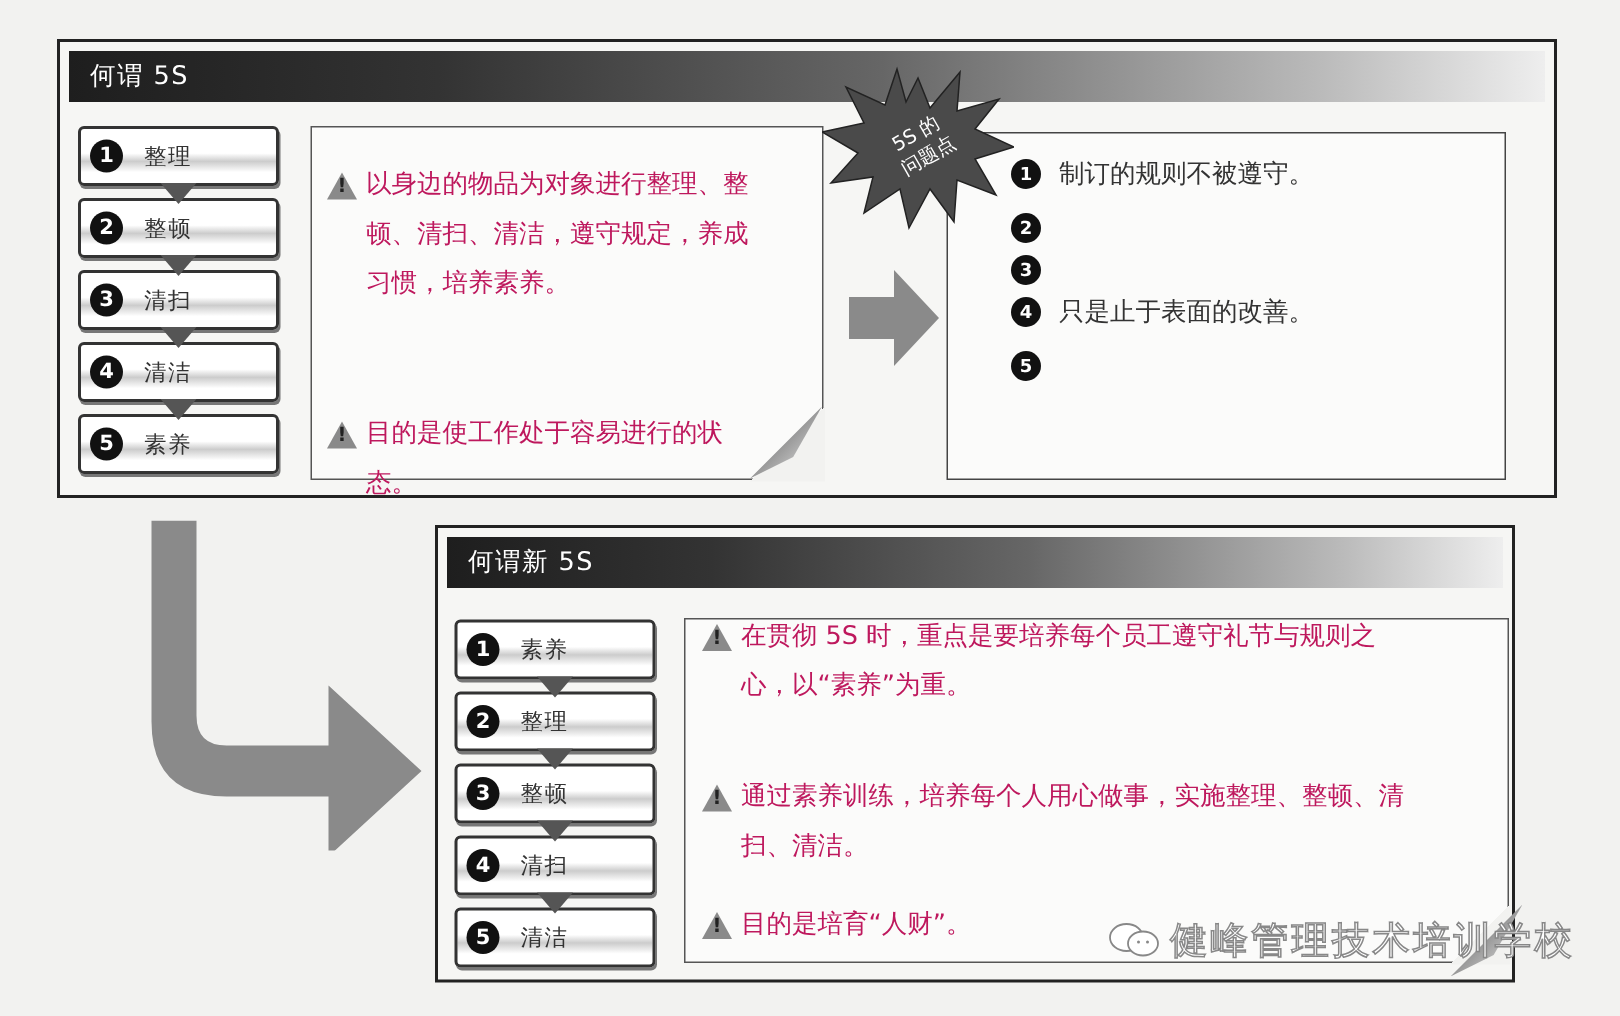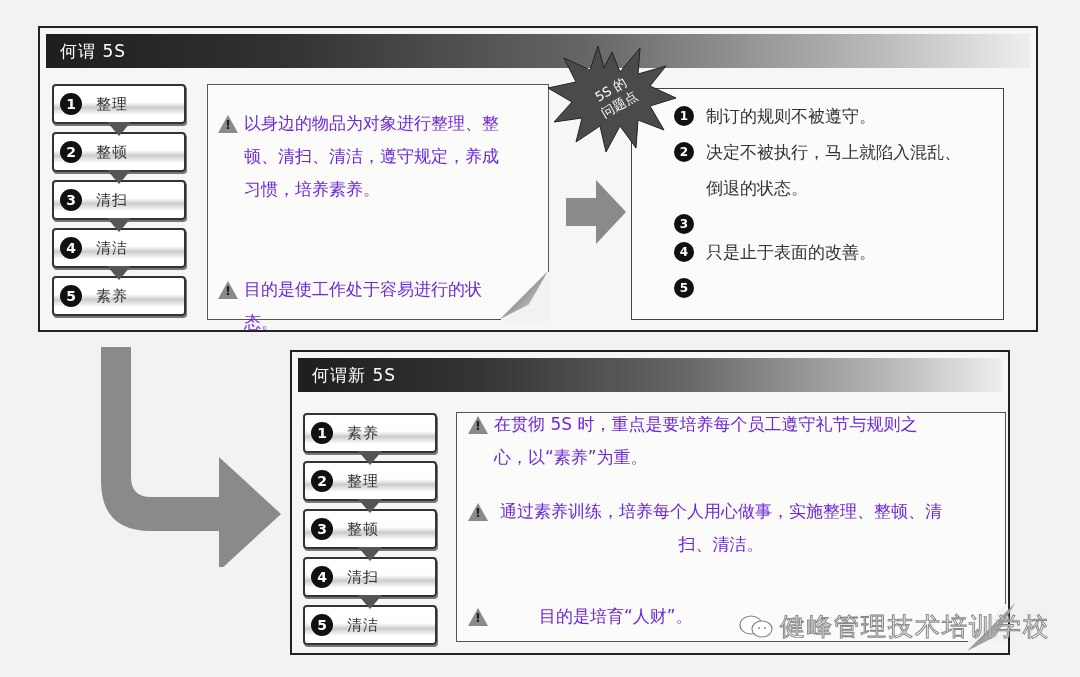--- a/index.html
+++ b/index.html
@@ -84,21 +84,21 @@
       position: absolute;
       left: 0; top: 0;
       width: 48px; height: 48px;
       background: linear-gradient(135deg, transparent 48%, #999 50%, #ccc 80%);
       clip-path: polygon(100% 0, 0 100%, 60% 70%);
     }
     .para {
       position: absolute;
       font-size: 17px;
       line-height: 33px;
-      color: #6d28d9;
+      color: #be185d;
       display: flex;
     }
     .warn {
       flex: 0 0 auto;
       width: 0; height: 0;
       border-left: 10px solid transparent;
       border-right: 10px solid transparent;
       border-bottom: 18px solid #8a8a8a;
       margin-top: 8px;
       margin-right: 6px;
@@ -229,21 +229,20 @@
 </svg>
 
 <div class="note" style="left:631px; top:88px; width:373px; height:232px; border-color:#444;"></div>
 <div class="problems" style="left:674px; top:98px;">
   <div class="prob">
     <span class="num">1</span>
     <span class="txt">制订的规则不被遵守。</span>
   </div>
   <div class="prob">
     <span class="num">2</span>
-    <span class="txt">决定不被执行，马上就陷入混乱、倒退的状态。</span>
   </div>
   <div class="prob">
     <span class="num">3</span>
   </div>
   <div class="prob">
     <span class="num">4</span>
     <span class="txt">只是止于表面的改善。</span>
   </div>
   <div class="prob">
     <span class="num">5</span>
@@ -293,25 +292,25 @@
   </div>
 </div>
 
 <div class="note" style="left:456px; top:412px; width:550px; height:230px;">
   <div class="curl" style="width:40px;height:40px;"></div>
 </div>
 <div class="para" style="left:468px; top:408px; width:480px;">
   <span class="warn"></span>
   <span>在贯彻 5S 时，重点是要培养每个员工遵守礼节与规则之心，以“素养”为重。</span>
 </div>
-<div class="para" style="left:468px; top:495px; width:480px;text-align:center;">
+<div class="para" style="left:468px; top:515px; width:480px;">
   <span class="warn"></span>
   <span>通过素养训练，培养每个人用心做事，实施整理、整顿、清扫、清洁。</span>
 </div>
-<div class="para" style="left:468px; top:600px; width:480px;gap:45px;">
+<div class="para" style="left:468px; top:600px; width:480px;">
   <span class="warn"></span>
   <span>目的是培育“人财”。</span>
 </div>
 
 <div class="watermark">
   <svg class="wx" viewBox="0 0 36 26">
     <ellipse cx="13" cy="11" rx="11" ry="9" fill="#fff" stroke="#888" stroke-width="1.2"></ellipse>
     <ellipse cx="24" cy="15" rx="10" ry="8" fill="#fff" stroke="#888" stroke-width="1.2"></ellipse>
     <circle cx="21" cy="14" r="1" fill="#888"></circle>
     <circle cx="27" cy="14" r="1" fill="#888"></circle>

